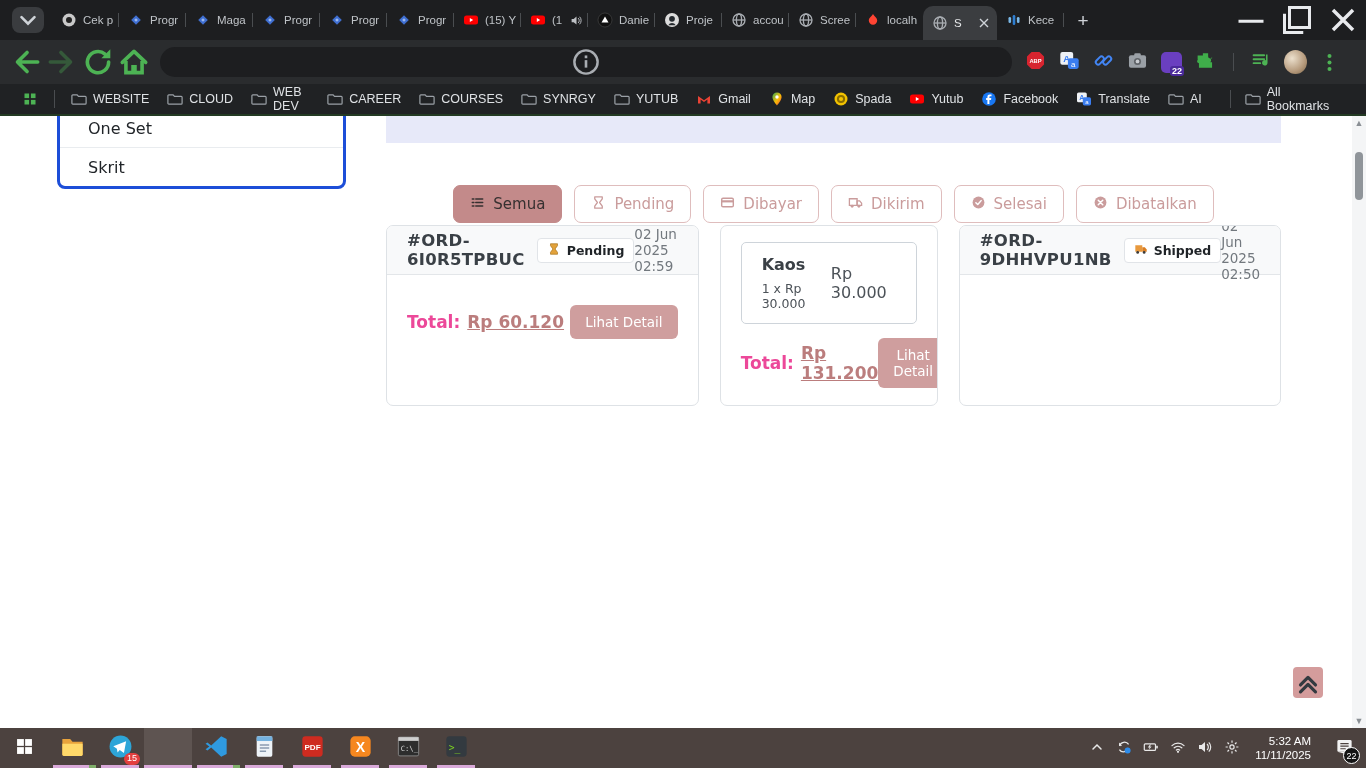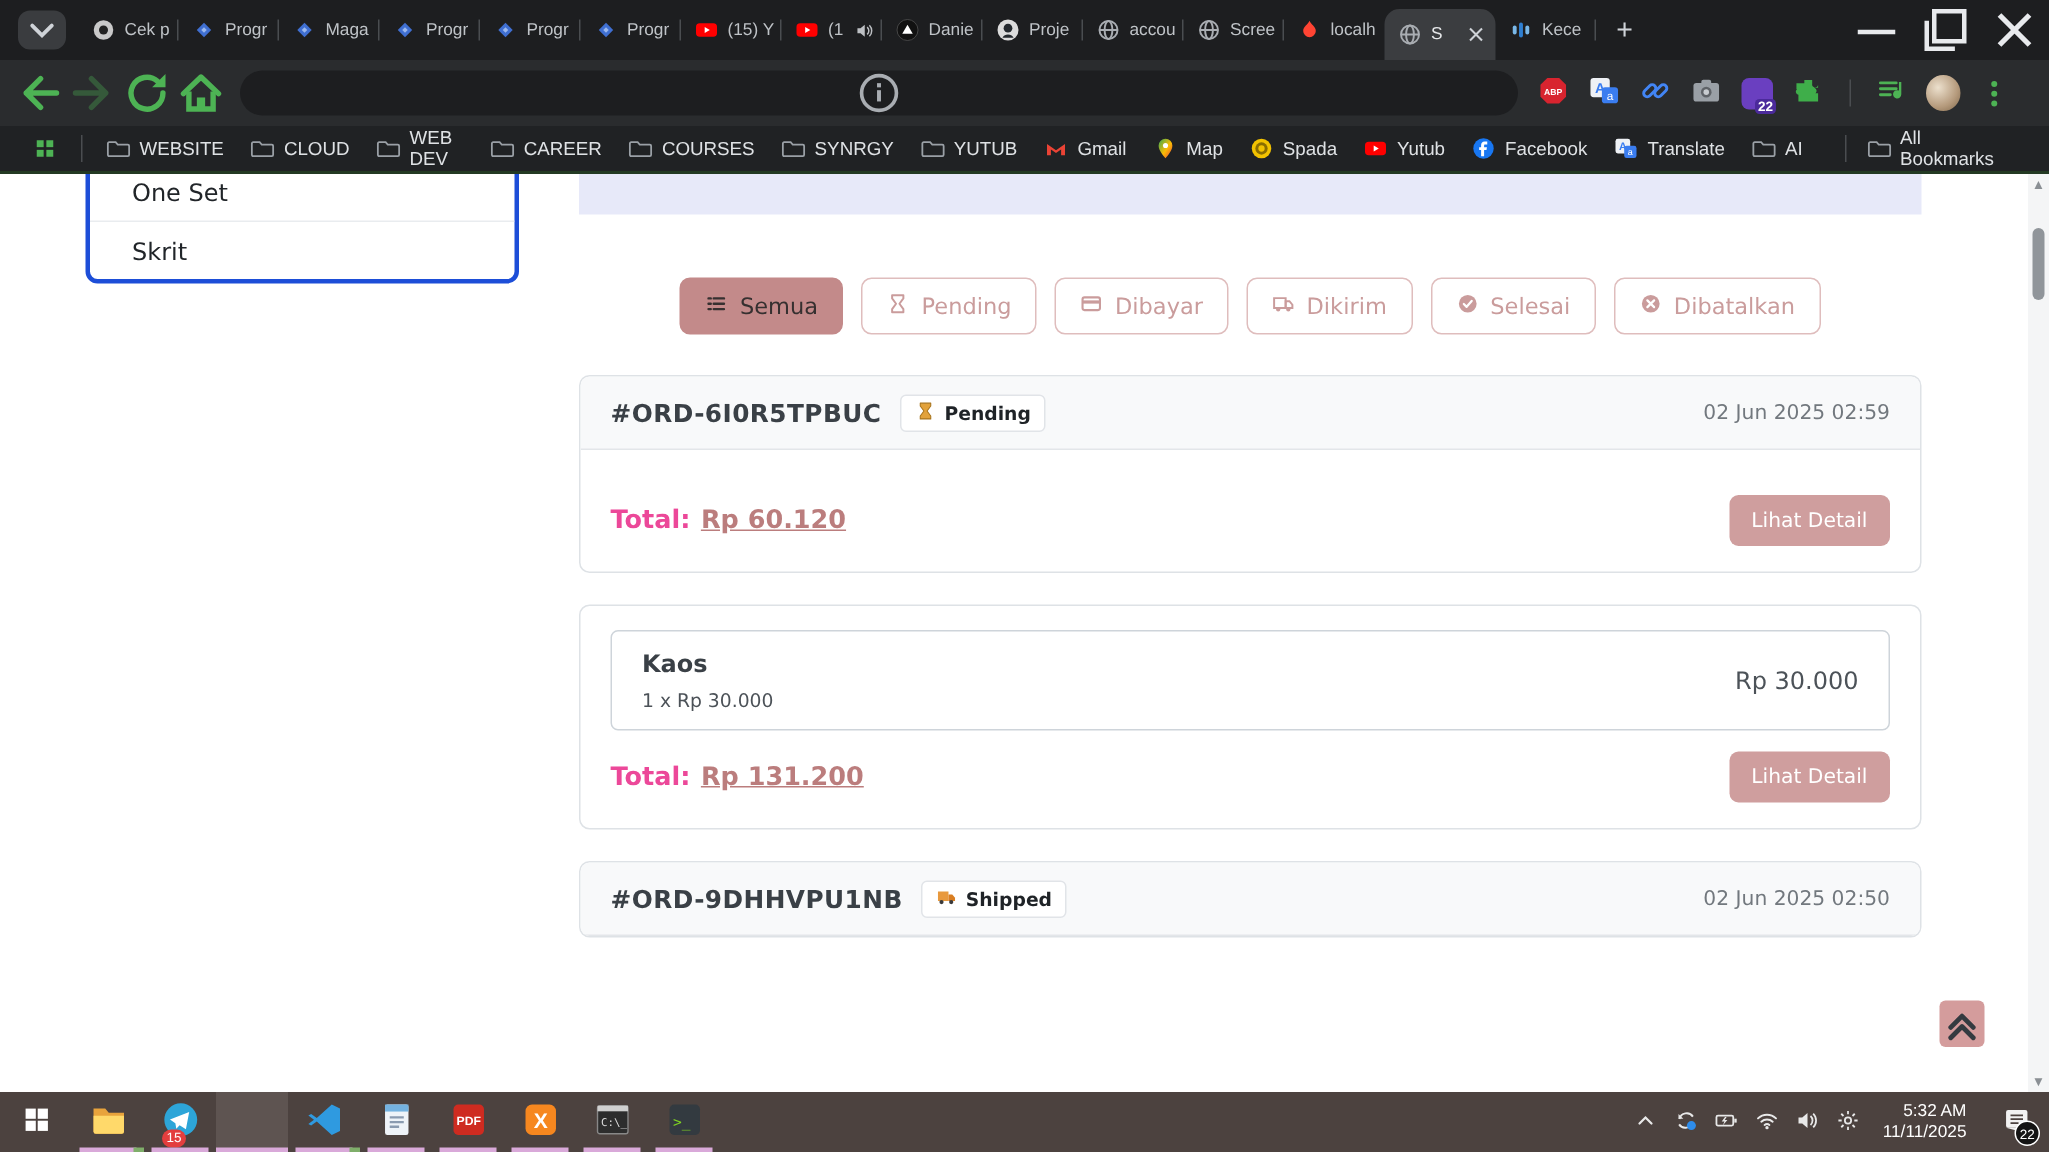--- a/index.html
+++ b/index.html
@@ -68,21 +68,21 @@
     border-bottom:1px solid #e9ecef; font-family:"DejaVu Sans", sans-serif; cursor:pointer; }
   .side-item:last-child { border-bottom:none; }
 
   .main { position:absolute; left:386px; top:0; width:895px; font-family:"DejaVu Sans", sans-serif; }
   .filters { margin-top:69px; display:flex; justify-content:center; gap:12px; }
   .fbtn { display:flex; align-items:center; gap:8px; height:38px; padding:0 16px; border-radius:7px; font-size:15px;
     font-family:"DejaVu Sans", sans-serif; background:#fff; border:1px solid #dfbdbd; color:#ca9c9c; cursor:pointer; }
   .fbtn svg { width:15px; height:15px; }
   .fbtn.active { background:#c38a8a; border-color:#c38a8a; color:#363030; }
 
-  .orders { margin-top:27px; display:flex; flex-direction:column; gap:21px; }
+  .orders { margin-top:2px; display:flex; flex-direction:row; gap:21px; }
   .card { border:1px solid #dee2e6; border-radius:7px; background:#fff; overflow:hidden; }
   .card-h { background:#f8f9fa; border-bottom:1px solid #e3e6e9; padding:0 20px; height:49px; display:flex; align-items:center; }
   .oid { font-weight:700; font-size:16.5px; color:#3a4046; letter-spacing:.3px; }
   .badge { margin-left:12px; background:#fff; border:1px solid #e1e4e8; border-radius:4px; padding:3px 9px;
     display:flex; align-items:center; gap:6px; font-size:12.5px; font-weight:700; color:#1f2327; }
   .badge svg { width:14px; height:14px; }
   .odate { margin-left:auto; font-size:13.5px; color:#72787e; }
   .card-b { padding:16px 20px 17px; min-height:30px; }
   .item-box { border:1px solid #ced4da; border-radius:5px; padding:12px 20px; display:flex; align-items:center; }
   .iname { font-weight:700; font-size:16px; color:#3a4046; }
@@ -107,21 +107,21 @@
   
   .taskbar { height:40px; background:#4c423f; display:flex; align-items:stretch; flex:0 0 auto; }
   .tb-start { width:48px; display:flex; align-items:center; justify-content:center; background:none; border:none; }
   .tb-start svg { width:17px; height:17px; }
   .tb-app { width:48px; display:flex; align-items:center; justify-content:center; position:relative; background:none; border:none; }
   .tb-app svg { width:25px; height:25px; }
   .tb-app.active { background:#5e5451; }
   .tb-underline { position:absolute; bottom:0; left:5px; right:5px; height:3px; background:#d9a9d9; }
   .tb-app.active .tb-underline { left:0; right:0; }
   .tb-green { position:absolute; bottom:0; right:0; width:7px; height:3px; background:#7fae6a; }
-  .tb-badge { position:absolute; bottom:3px; right:20px; background:#e33e3e; color:#fff; font-size:9px; border-radius:7px;
+  .tb-badge { position:absolute; bottom:3px; right:4px; background:#e33e3e; color:#fff; font-size:9px; border-radius:7px;
     padding:1px 3px; font-weight:400; line-height:1.1; }
   .ic-chrome { width:26px; height:26px; border-radius:50%; position:relative; flex:0 0 auto;
     background:conic-gradient(from -45deg, #ea4335 0 120deg, #fbbc05 120deg 235deg, #34a853 235deg 360deg); }
   .ic-chrome::before { content:""; position:absolute; inset:6px; background:#fff; border-radius:50%; }
   .ic-chrome::after { content:""; position:absolute; inset:8px; background:#3b82f0; border-radius:50%; }
   .tray { margin-left:auto; display:flex; align-items:center; gap:2px; }
   .tray-ic { width:25px; height:36px; display:flex; align-items:center; justify-content:center; background:none; border:none; }
   .tray-ic svg { width:16px; height:16px; }
   .clock { text-align:right; color:#fff; font-size:11.5px; line-height:14px; padding:0 9px; cursor:default; }
   .notif { width:44px; height:40px; display:flex; align-items:center; justify-content:center; position:relative;

